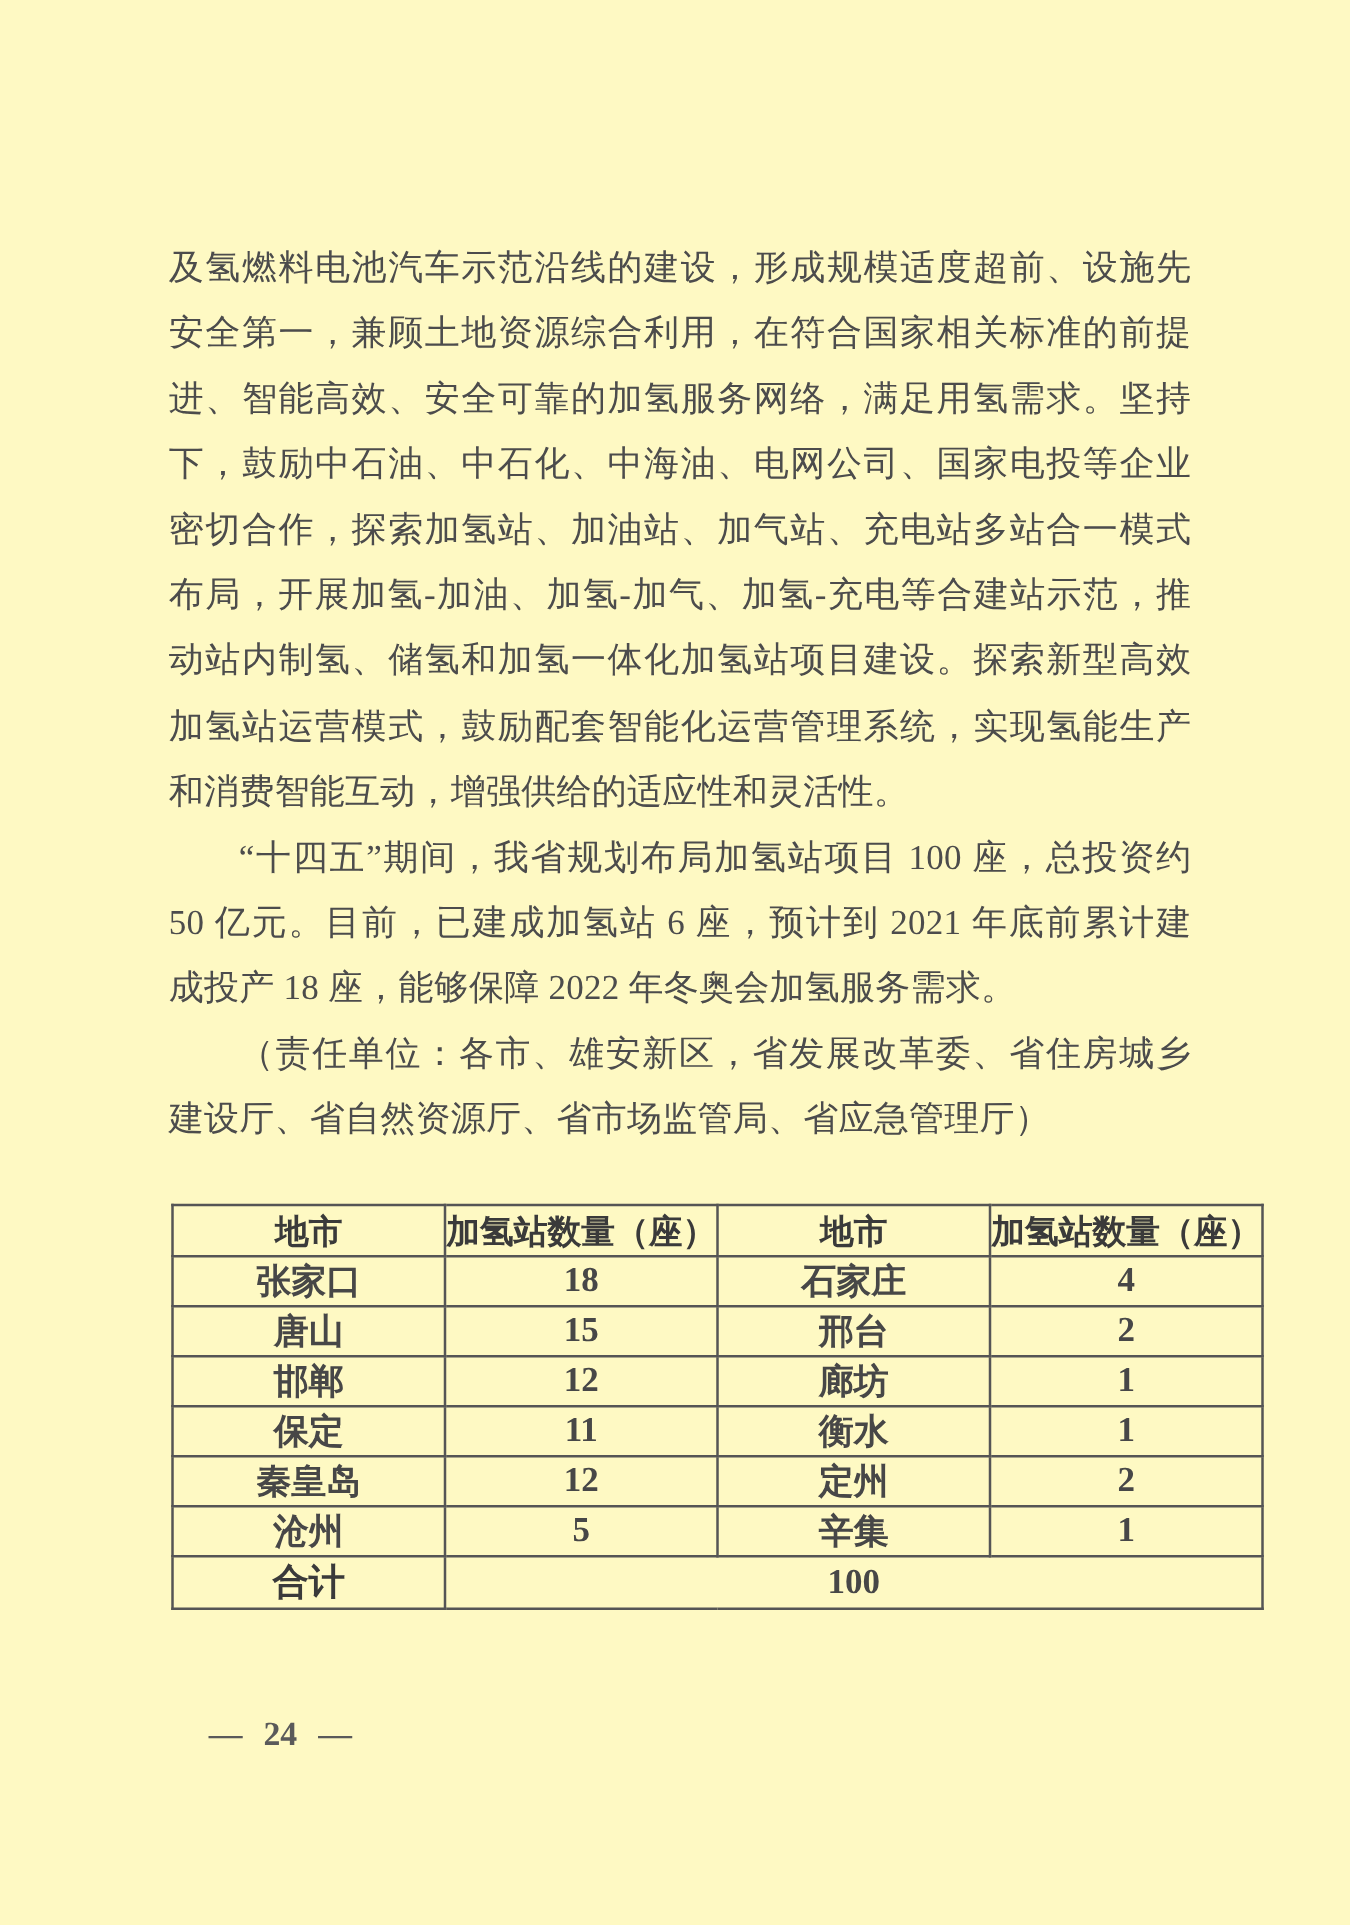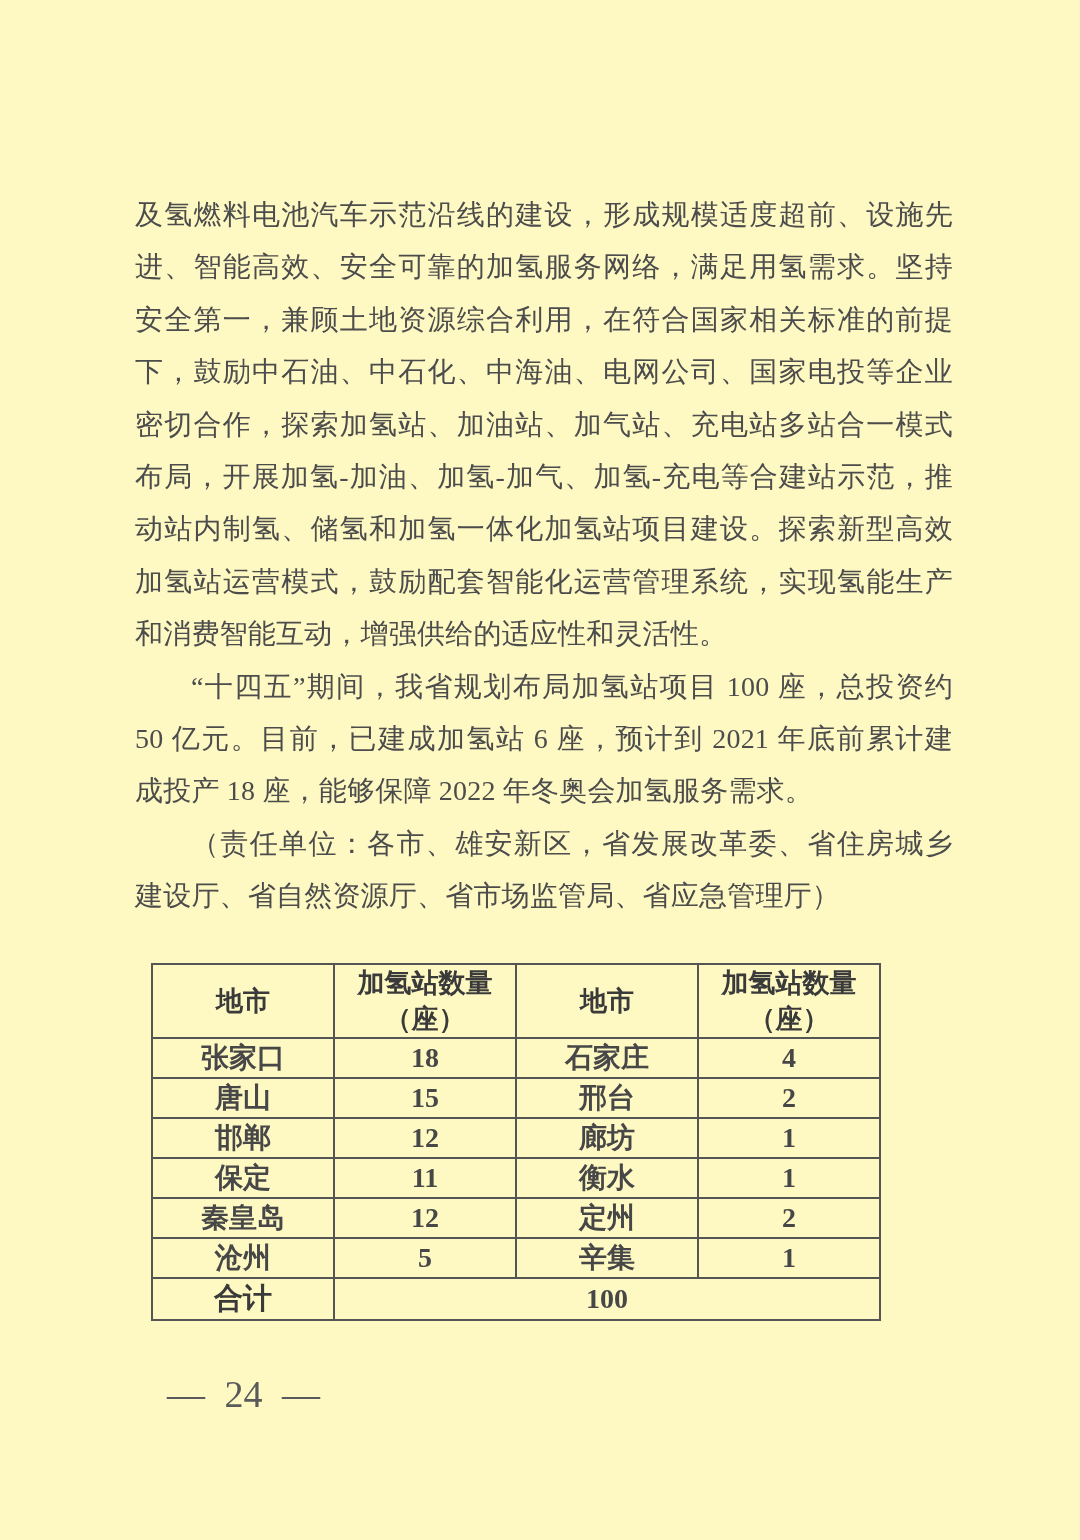--- a/index.html
+++ b/index.html
@@ -38,23 +38,23 @@
     text-align: center;
     font-family: "Liberation Sans", "DejaVu Sans", sans-serif;
     font-weight: bold;
     font-size: 29px;
     color: #3c3c3c;
     letter-spacing: 1px;
   }
   
   .station-table {
     position: absolute;
-    left: 151px;
+    left: 137px;
     top: 963px;
-    width: 730px;
+    width: 874px;
     border-collapse: collapse;
     table-layout: fixed;
     font-size: 28px;
     color: #474747;
   }
   .station-table th, .station-table td {
     border: 2px solid #555555;
     text-align: center;
     vertical-align: middle;
     height: 38px;
@@ -84,34 +84,35 @@
     padding-left: 56px;
     font-size: 29px;
     color: #444444;
     letter-spacing: 2px;
   }
   
   .page-number {
     position: absolute;
     left: 167px;
     top: 1372px;
-    font-size: 38px;
+    font-size: 27px;
     color: #5a5a5a;
     word-spacing: 10px;
+    font-weight: bold;
   }
 </style>
 </head>
 <body>
 
 <div class="page">
 
   <div class="body-text">
       <div class="line just">及氢燃料电池汽车示范沿线的建设，形成规模适度超前、设施先</div>
+      <div class="line just">安全第一，兼顾土地资源综合利用，在符合国家相关标准的前提</div>
       <div class="line just">进、智能高效、安全可靠的加氢服务网络，满足用氢需求。坚持</div>
-      <div class="line just">安全第一，兼顾土地资源综合利用，在符合国家相关标准的前提</div>
       <div class="line just">下，鼓励中石油、中石化、中海油、电网公司、国家电投等企业</div>
       <div class="line just">密切合作，探索加氢站、加油站、加气站、充电站多站合一模式</div>
       <div class="line just">布局，开展加氢-加油、加氢-加气、加氢-充电等合建站示范，推</div>
       <div class="line just">动站内制氢、储氢和加氢一体化加氢站项目建设。探索新型高效</div>
       <div class="line just">加氢站运营模式，鼓励配套智能化运营管理系统，实现氢能生产</div>
       <div class="line">和消费智能互动，增强供给的适应性和灵活性。</div>
       <div class="line just indent">“十四五”期间，我省规划布局加氢站项目 100 座，总投资约</div>
       <div class="line just">50 亿元。目前，已建成加氢站 6 座，预计到 2021 年底前累计建</div>
       <div class="line">成投产 18 座，能够保障 2022 年冬奥会加氢服务需求。</div>
       <div class="line just indent">（责任单位：各市、雄安新区，省发展改革委、省住房城乡</div>

